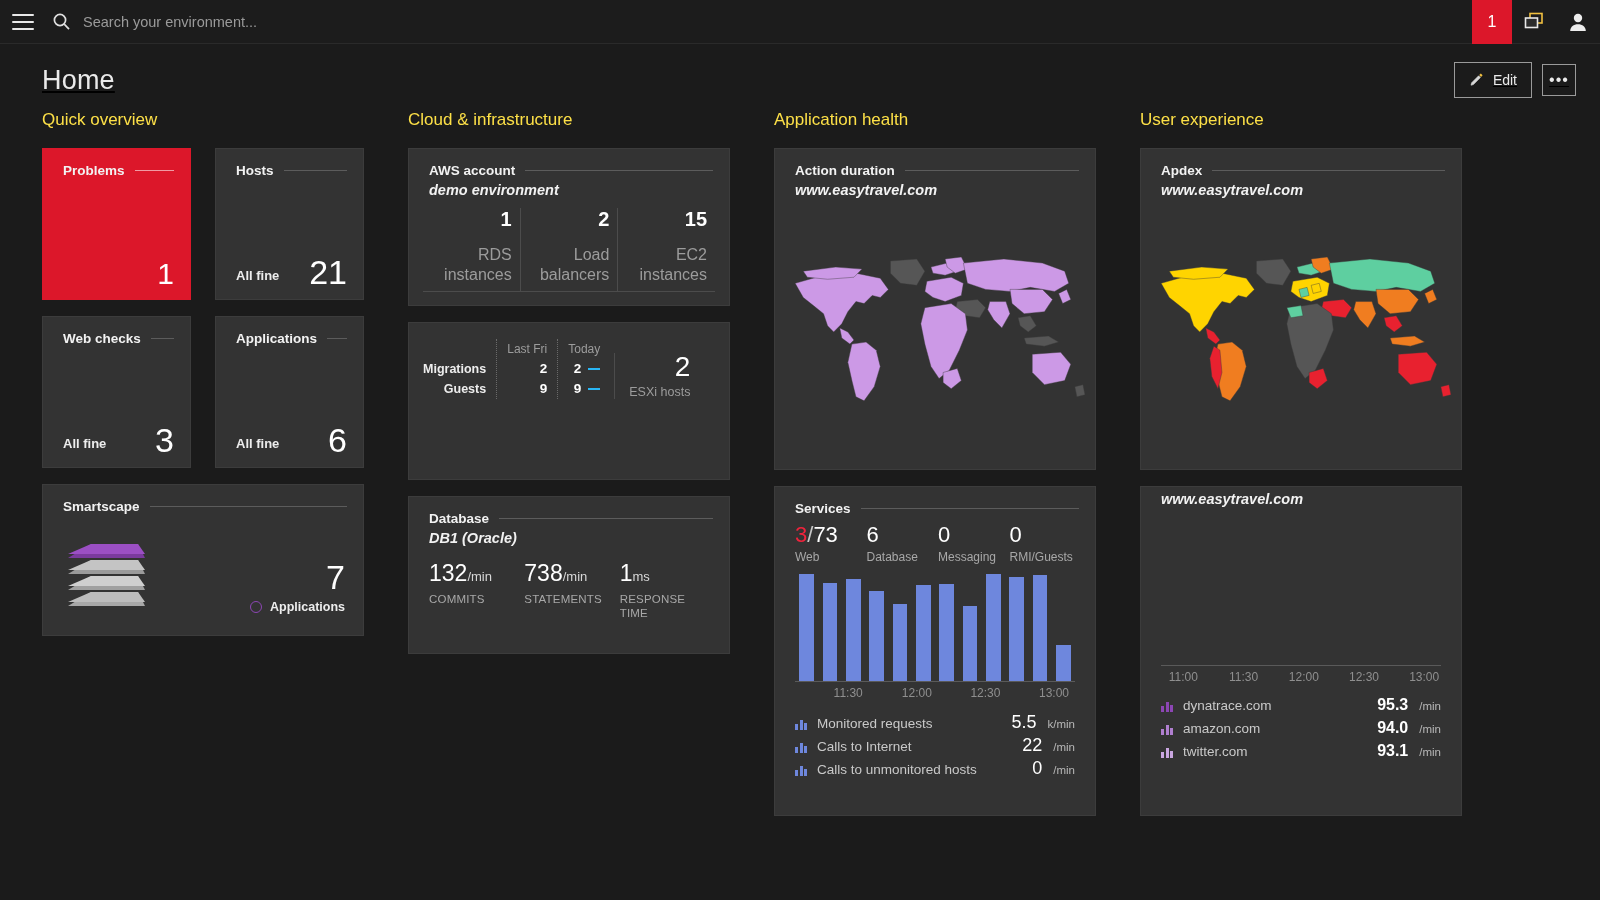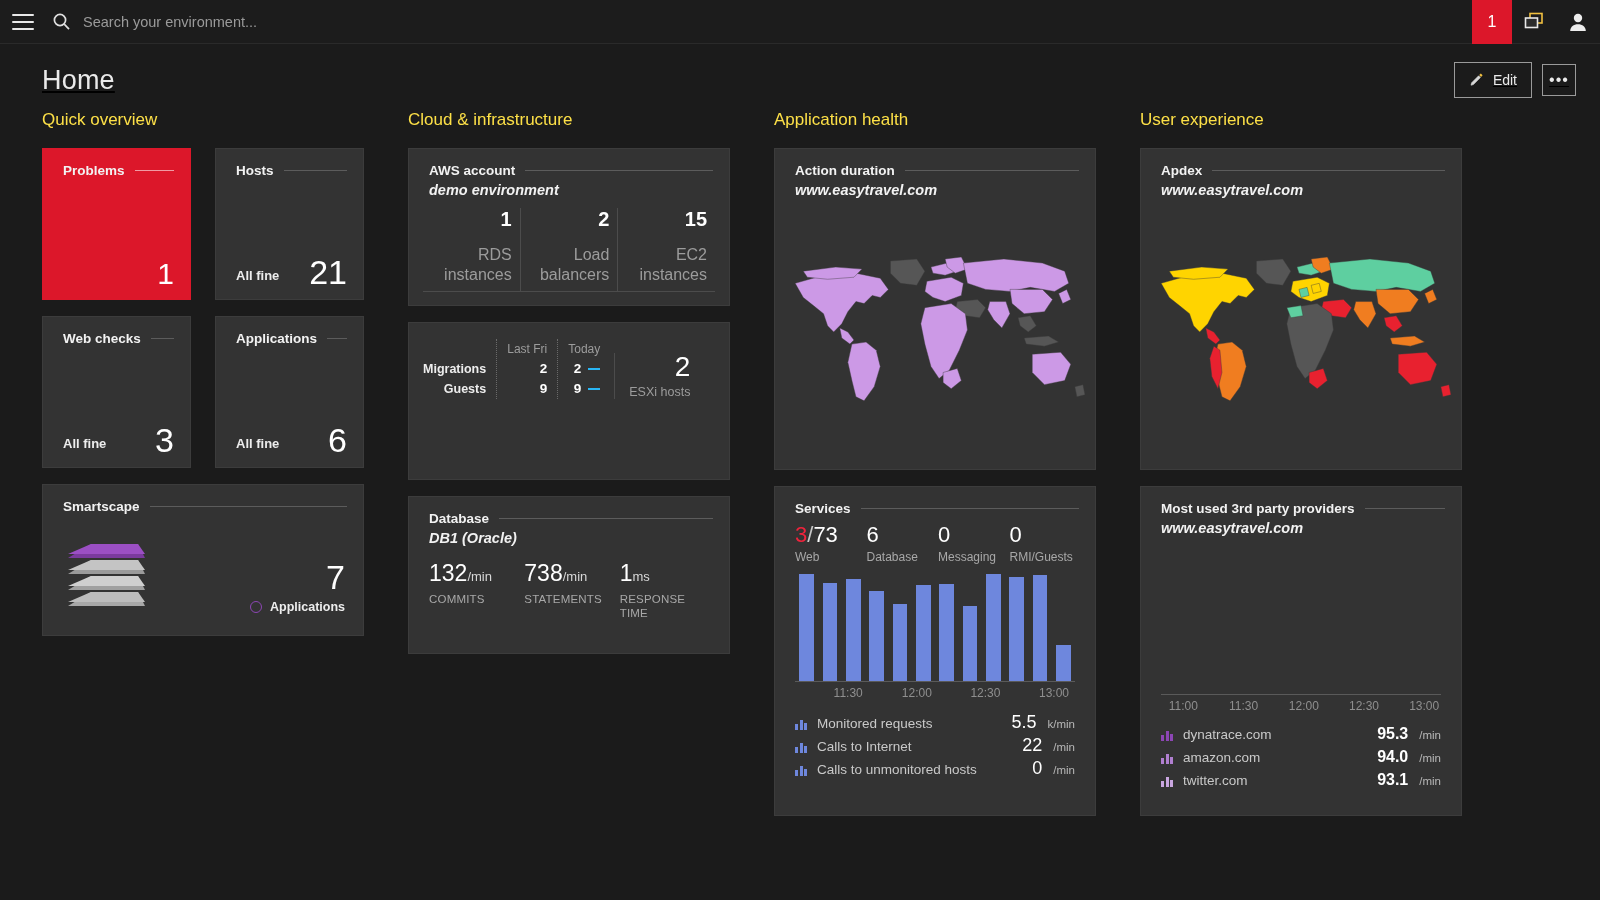--- a/index.html
+++ b/index.html
@@ -594,24 +594,20 @@
             <path d="M288,140 L296,138 L298,148 L290,150 Z" fill="#e8212f"></path>
             <path d="M272,48 L280,44 L284,54 L276,58 Z" fill="#f07d20"></path>
             <path d="M148,44 L156,42 L158,50 L150,52 Z" fill="#5ecfa0"></path>
             <path d="M160,40 L168,38 L170,46 L162,48 Z" fill="#ffd400"></path>
           </g>
         </svg>
       </div>
     </div>
 
     <div class="tile tile-chart">
-      <div class="tile-hdr">
-        <div class="tile-hdr-label">Most used 3rd party providers</div>
-        <div class="tile-hdr-rule"></div>
-      </div>
       <div class="tile-sub">www.easytravel.com</div>
       <div class="chart-area" style="margin-top:44px;height:115px;">
         <div class="bars" id="prov-bars">
             <div class="bar-slot">
               <div class="bar-stack">
                 <div style="height: 30%; background: rgb(221, 198, 239);"></div>
                 <div style="height: 32%; background: rgb(110, 61, 150);"></div>
                 <div style="height: 31%; background: rgb(168, 120, 201);"></div>
               </div>
             </div>

